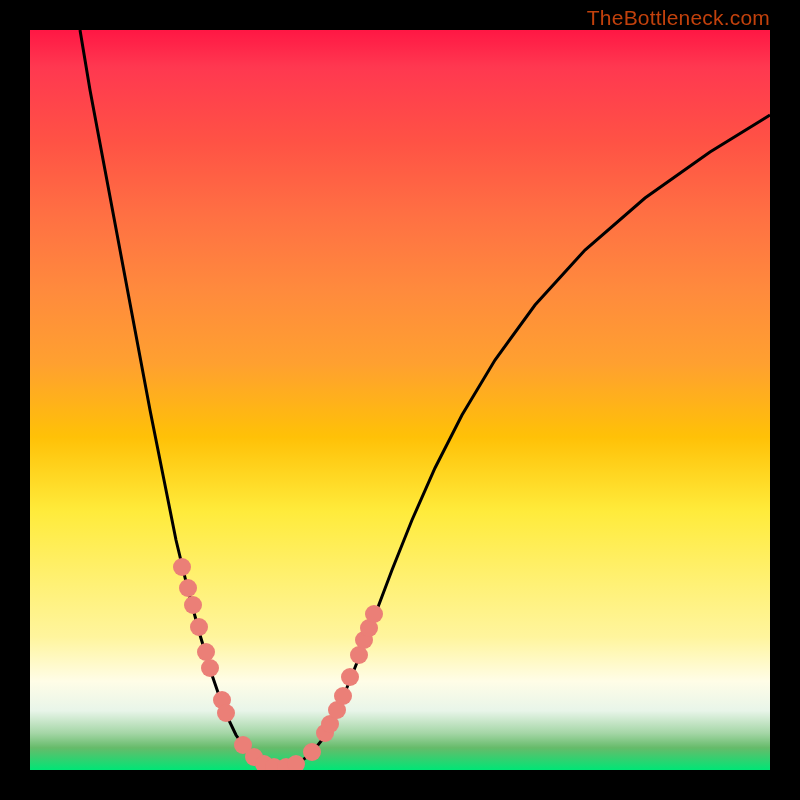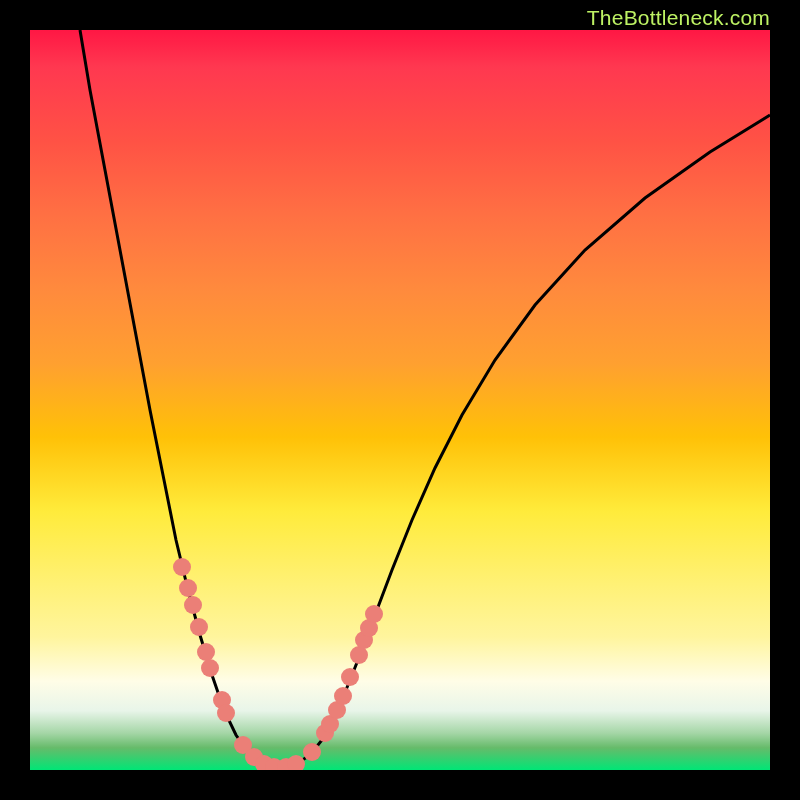--- a/index.html
+++ b/index.html
@@ -45,21 +45,21 @@
     position: absolute;
     left: 0;
     top: 0;
     width: 740px;
     height: 740px;
   }
   .watermark {
     position: absolute;
     top: 6px;
     right: 30px;
-    color: #bef264;
+    color: #c2410c;
     font-size: 21px;
     font-weight: 500;
     letter-spacing: 0.2px;
   }
 </style>
 </head>
 <body>
 
 <div class="frame">
   <div class="gradient"></div>

